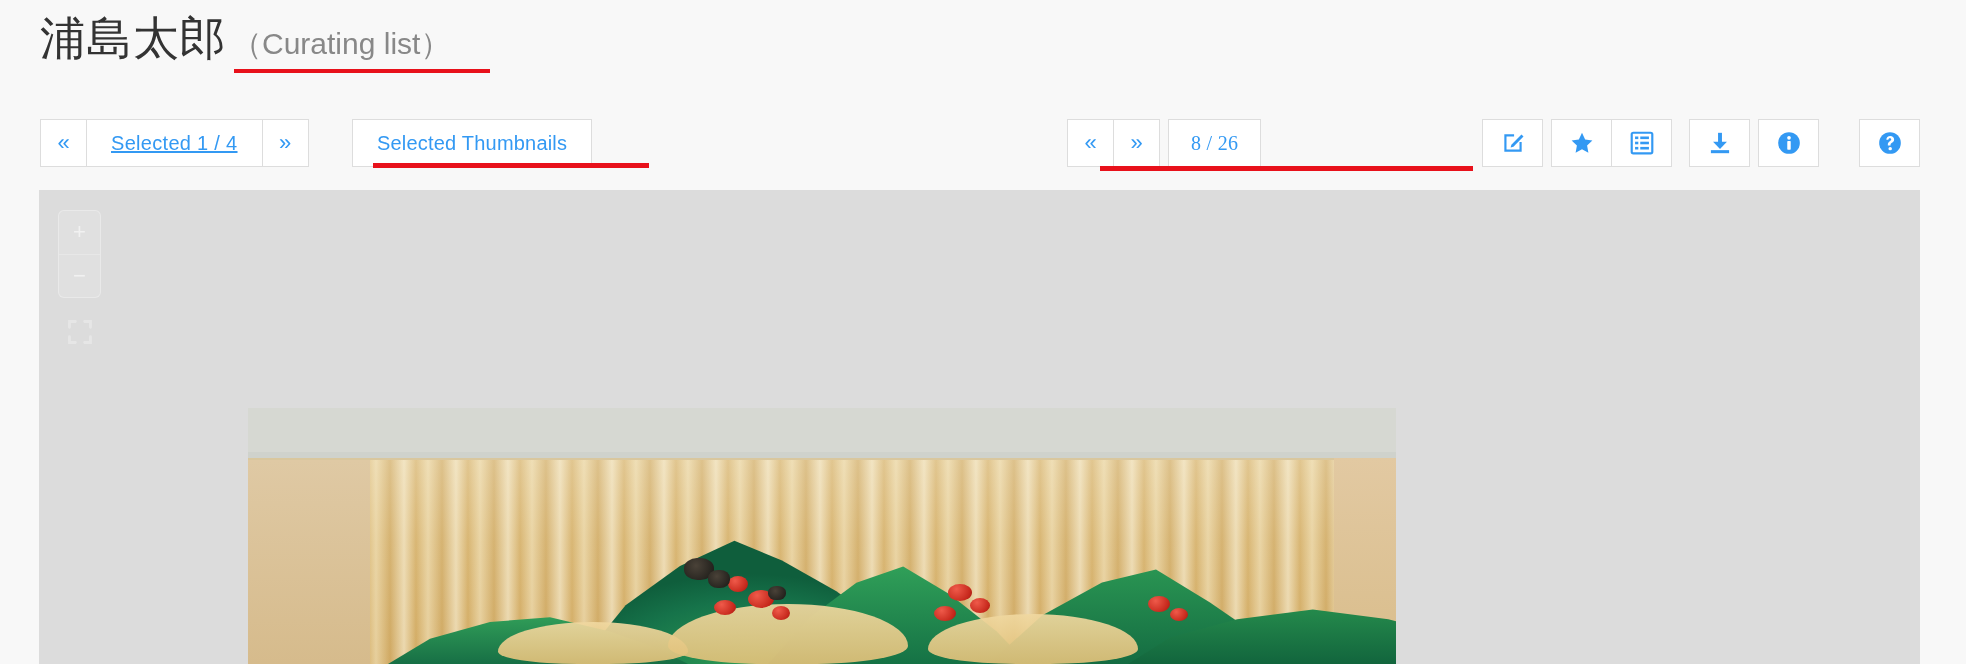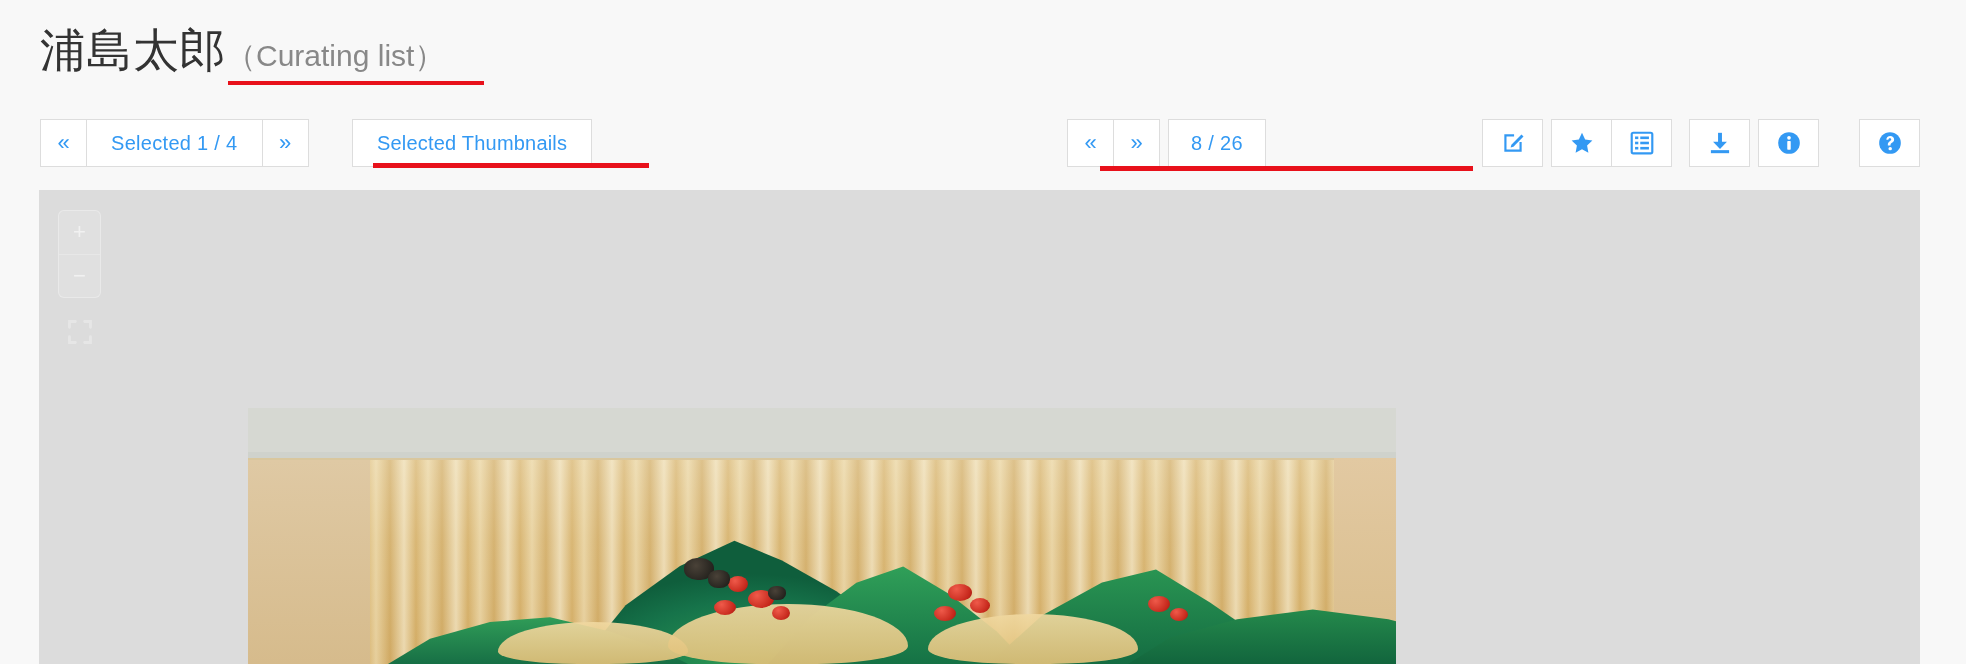--- a/index.html
+++ b/index.html
@@ -8,34 +8,35 @@
     margin: 0; padding: 0;
     width: 1966px; height: 664px;
     background: #f8f8f8;
     font-family: "Liberation Sans", "DejaVu Sans", sans-serif;
     overflow: hidden;
   }
 
   
   .title-bar {
     position: absolute;
-    left: 40px; top: 26px;
+    left: 40px; top: 14px;
     display: flex;
     align-items: baseline;
     white-space: nowrap;
   }
   .title-main {
     font-size: 46px;
     line-height: 1.05;
     color: #333333;
     font-weight: 400;
     letter-spacing: 0.5px;
   }
   .title-sub-wrap {
     position: relative;
+    margin-left: 6px;
     padding-bottom: 8px;
   }
   .title-sub {
     font-size: 30px;
     color: #888888;
     font-weight: 400;
   }
   .title-underline {
     position: absolute;
     left: 2px; bottom: 0px;
@@ -64,24 +65,24 @@
     user-select: none;
     white-space: nowrap;
     position: relative;
   }
   .btn + .btn { margin-left: -1px; }
   .btn-nav { width: 47px; font-size: 21px; }
   .btn-sep { margin-left: 8px !important; }
 
   .chev { font-size: 22px; line-height: 1; color: #3399f3; }
 
-  .lbl-selected { padding: 0 24px; letter-spacing: 0.3px; }
+  .lbl-selected { padding: 0 24px; letter-spacing: 0.3px; text-decoration: underline; }
   .lbl-thumbs { padding: 0 24px; letter-spacing: 0.2px; }
   .lbl-books { padding: 0 22px; letter-spacing: 0.3px; }
-  .lbl-count { padding: 0 22px; letter-spacing: 0.3px; }
+  .lbl-count { padding: 0 22px; letter-spacing: 0.3px; font-family: Liberation Serif, serif; }
 
   .btn-icon { width: 61px; }
 
   .icon svg { display: block; }
 
   
   .ann {
     position: absolute;
     height: 5px;
     background: #e8111b;

